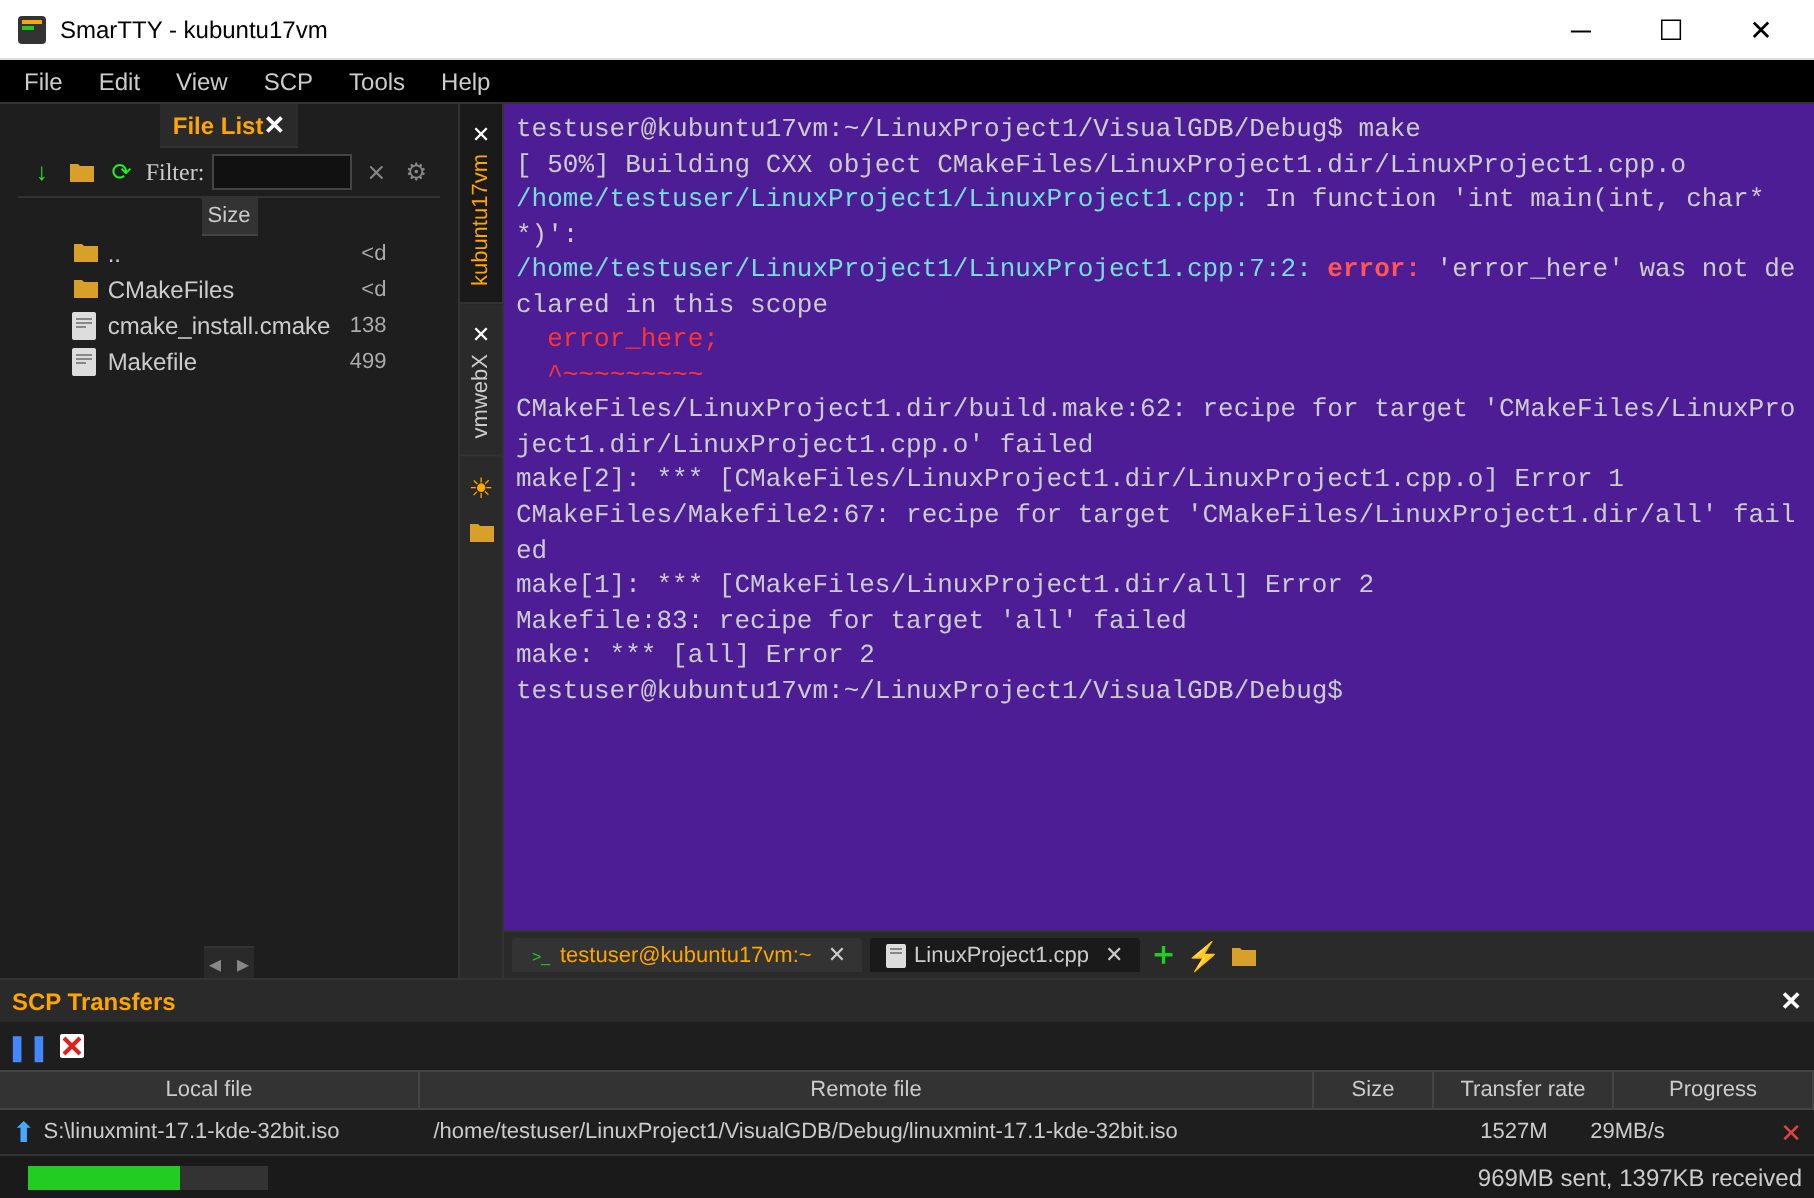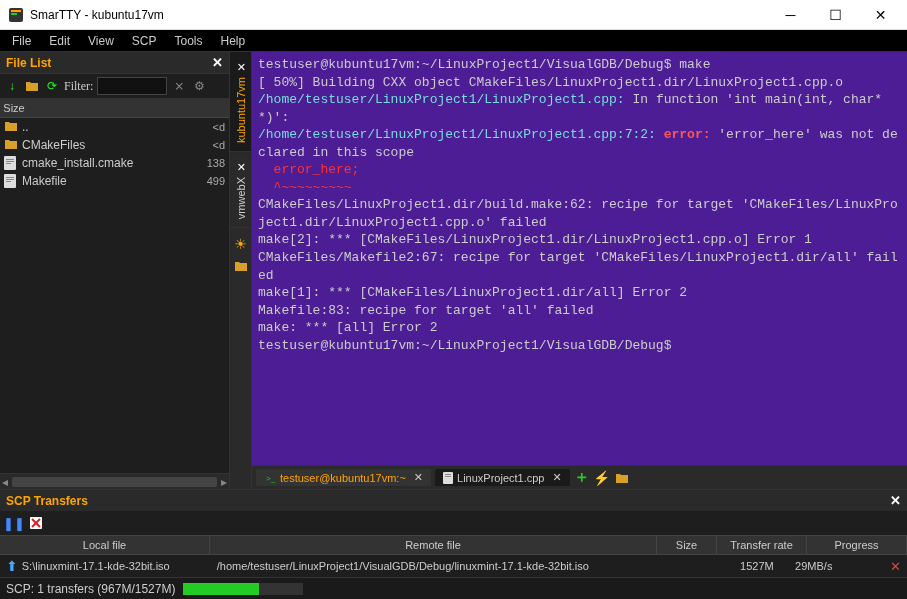--- a/index.html
+++ b/index.html
@@ -5,21 +5,21 @@
   * { box-sizing: border-box; margin: 0; padding: 0; }
   body { font-family: "Segoe UI", Tahoma, sans-serif; font-size: 12px; background: #1a1a1a; color: #ccc; width: 907px; height: 599px; overflow: hidden; display: flex; flex-direction: column; }
   .titlebar { height: 30px; background: #fff; color: #000; display: flex; align-items: center; padding: 0 4px 0 8px; border-bottom: 1px solid #ddd; }
   .titlebar .icon { width: 16px; height: 16px; margin-right: 6px; }
   .titlebar .title { font-size: 12px; flex: 0 0 auto; }
   .titlebar .spacer { flex: 1; }
   .winbtn { width: 45px; height: 29px; display: flex; align-items: center; justify-content: center; font-size: 14px; color: #000; }
   .menubar { height: 22px; background: #000; display: flex; align-items: center; padding: 0 4px; gap: 2px; border-bottom: 1px solid #333; }
   .menu-item { padding: 2px 8px; color: #ccc; font-size: 12px; }
   .main { flex: 1; display: flex; min-height: 0; }
-  .left-panel { width: 230px; display: flex; flex-direction: column; background: #1e1e1e; border-right: 1px solid #333; }
+  .left-panel { width: 230px; display: flex; flex-direction: column; background: #1e1e1e; border-right: 1px solid #333; align-items: center; }
   .panel-header { background: #2a2a2a; color: #ffa500; font-weight: bold; padding: 3px 6px; display: flex; align-items: center; justify-content: space-between; border-bottom: 1px solid #333; font-size: 12px; }
   .close-x { color: #fff; font-size: 13px; cursor: pointer; }
   .filter-row { display: flex; align-items: center; padding: 3px 4px; gap: 4px; background: #1e1e1e; border-bottom: 1px solid #333; }
   .filter-row input { background: #111; border: 1px solid #444; color: #fff; height: 18px; width: 70px; padding: 0 4px; font-size: 11px; }
   .icon-btn { width: 16px; height: 16px; display: inline-flex; align-items: center; justify-content: center; font-size: 12px; }
   .arrow-green { color: #2e2; }
   .filter-lbl { color: #ccc; font-size: 12px; font-family: Liberation Serif, serif; }
   .file-table-head { display: flex; background: #333; color: #ccc; font-size: 11px; border-bottom: 1px solid #444; }
   .file-table-head .col-name { flex: 1; text-align: center; padding: 3px; border-right: 1px solid #444; }
   .file-table-head .col-size { width: 28px; text-align: center; padding: 3px; }
@@ -251,18 +251,18 @@
         <span class="cell th-remote" style="flex: 1 1 0%;">/home/testuser/LinuxProject1/VisualGDB/Debug/linuxmint-17.1-kde-32bit.iso</span>
         <span class="cell th-size" style="width: 55px;">1527M</span>
         <span class="cell th-rate" style="width: 85px;">29MB/s</span>
         <span class="cell"><span class="prog-bar"><span class="prog-fill" style="width: 63%;"></span><span class="prog-partial"></span></span></span>
         <span style="color: rgb(221, 68, 68); font-size: 13px;">✕</span>
       </div>
     </div>
 </div>
 
 <div class="statusbar">
-  <span>SCP: 1 transfers (967M/1527M)</span>
   <div class="status-prog">
       <div class="status-fill" id="status-fill" style="width: 63%;"></div>
     </div>
   <span style="flex:1"></span>
+  <span>969MB sent, 1397KB received</span>
 </div>
 
 </body></html>

